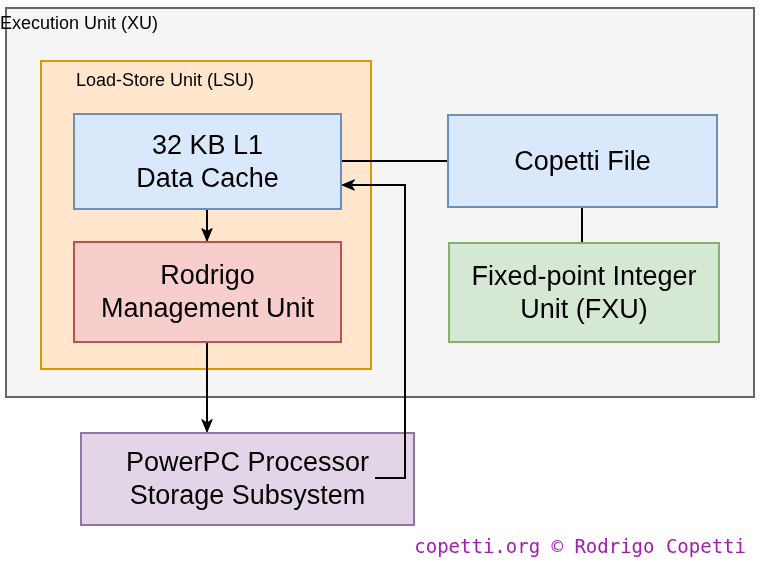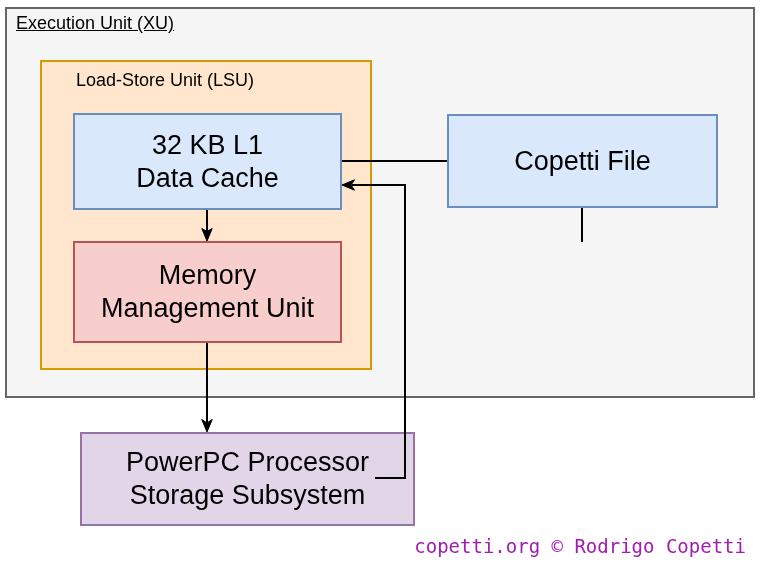--- a/index.html
+++ b/index.html
@@ -33,21 +33,21 @@
     display: flex;
     align-items: center;
     justify-content: center;
     text-align: center;
     font-size: 27px;
     line-height: 33px;
     color: #000000;
     white-space: pre-line;
   }
   #xu    { left: 5px;   top: 7px;   width: 750px; height: 391px; }
-  #xu-label  { left: 16px; top: 13px; text-decoration: underline; }
+  #xu-label  { left: 0; top: 13px; }
   #lsu   { left: 40px;  top: 60px;  width: 332px; height: 310px; }
   #lsu-label { left: 48px; top: 70px; margin-left: 28px; }
   #data-cache    { left: 73px;  top: 113px; width: 269px; height: 97px; }
   #register-file { left: 447px; top: 114px; width: 271px; height: 94px; }
   #mmu           { left: 73px;  top: 241px; width: 269px; height: 102px; }
   #fxu           { left: 448px; top: 242px; width: 272px; height: 101px; }
   #storage       { left: 40px;  top: 432px; width: 335px; height: 94px; margin-left: 40px; }
   .edge-layer {
     position: absolute;
     left: 0; top: 0;
@@ -83,23 +83,25 @@
   <div id="xu-label" class="container-label">Execution Unit (XU)</div>
 
   <div id="lsu" class="container-box" style="background: rgb(255, 230, 204); border-color: rgb(215, 155, 0);"></div>
   <div id="lsu-label" class="container-label">Load-Store Unit (LSU)</div>
 
   <div id="data-cache" class="node" style="background: rgb(218, 232, 252); border-color: rgb(108, 142, 191);">32 KB L1
 Data Cache</div>
 
   <div id="register-file" class="node" style="background: rgb(218, 232, 252); border-color: rgb(108, 142, 191);">Copetti File</div>
 
-  <div id="mmu" class="node" style="background: rgb(248, 206, 204); border-color: rgb(184, 84, 80);">Memory
+  <div id="mmu" class="node" style="background: rgb(248, 206, 204); border-color: rgb(184, 84, 80);">Rodrigo
 Management Unit</div>
 
+  <div id="fxu" class="node" style="background: rgb(213, 232, 212); border-color: rgb(130, 179, 102);">Fixed-point Integer
+Unit (FXU)</div>
 
   <div id="storage" class="node" style="background: rgb(225, 213, 231); border-color: rgb(150, 115, 166);">PowerPC Processor
 Storage Subsystem</div>
 
   <svg class="edge-layer" viewBox="0 0 760 569">
 
     <line x1="447" y1="161" x2="342" y2="161"></line>
 
     <line x1="207" y1="210" x2="207" y2="232"></line>
     <polygon points="207,241 201.8,228.5 207,231.5 212.2,228.5"></polygon>

